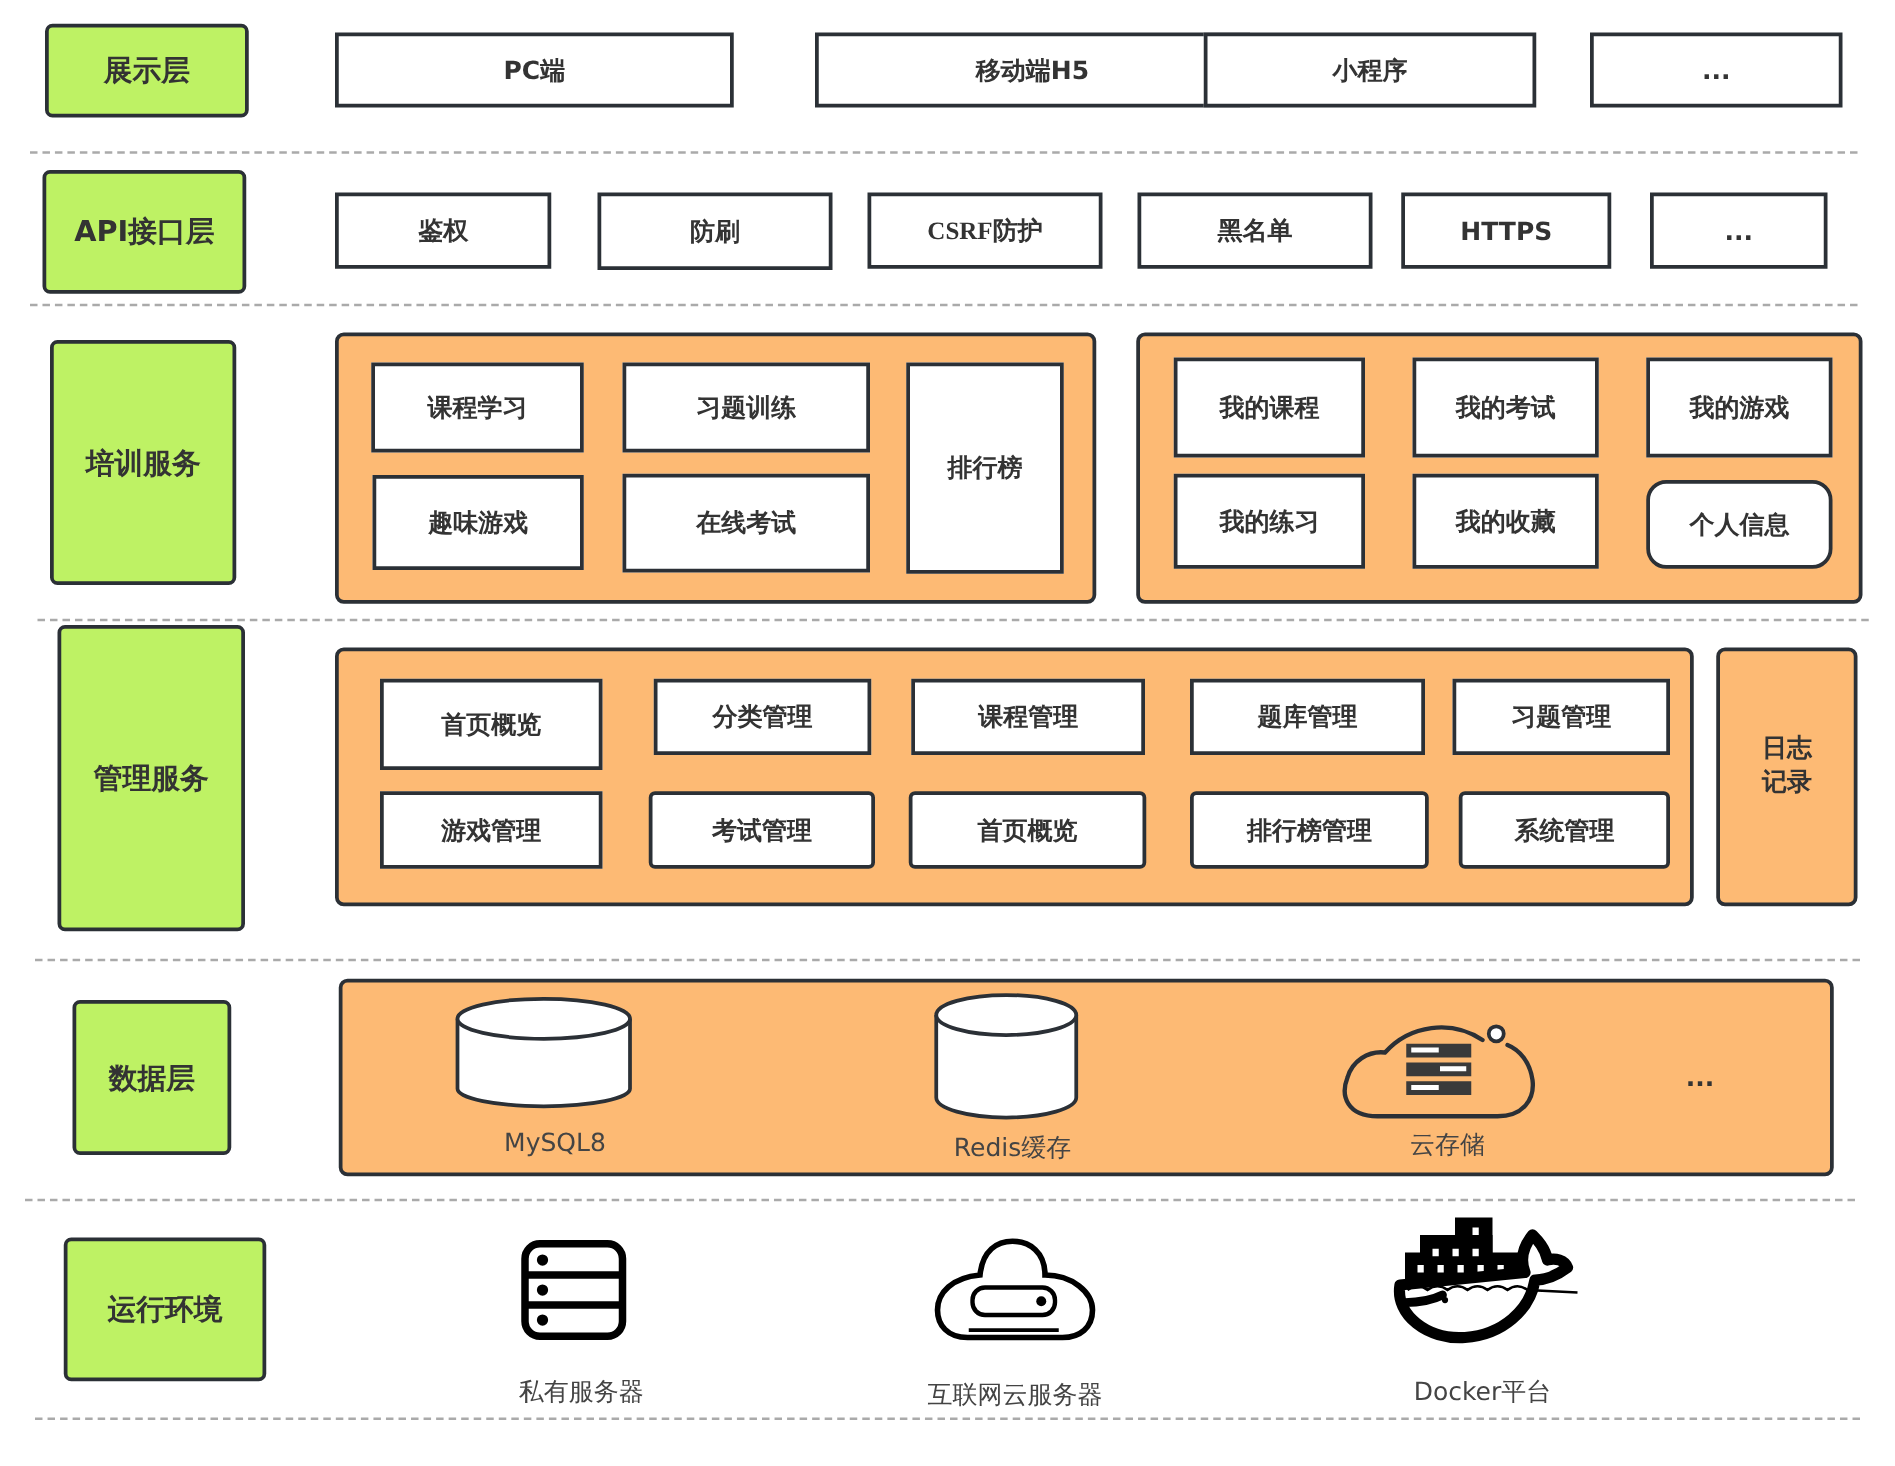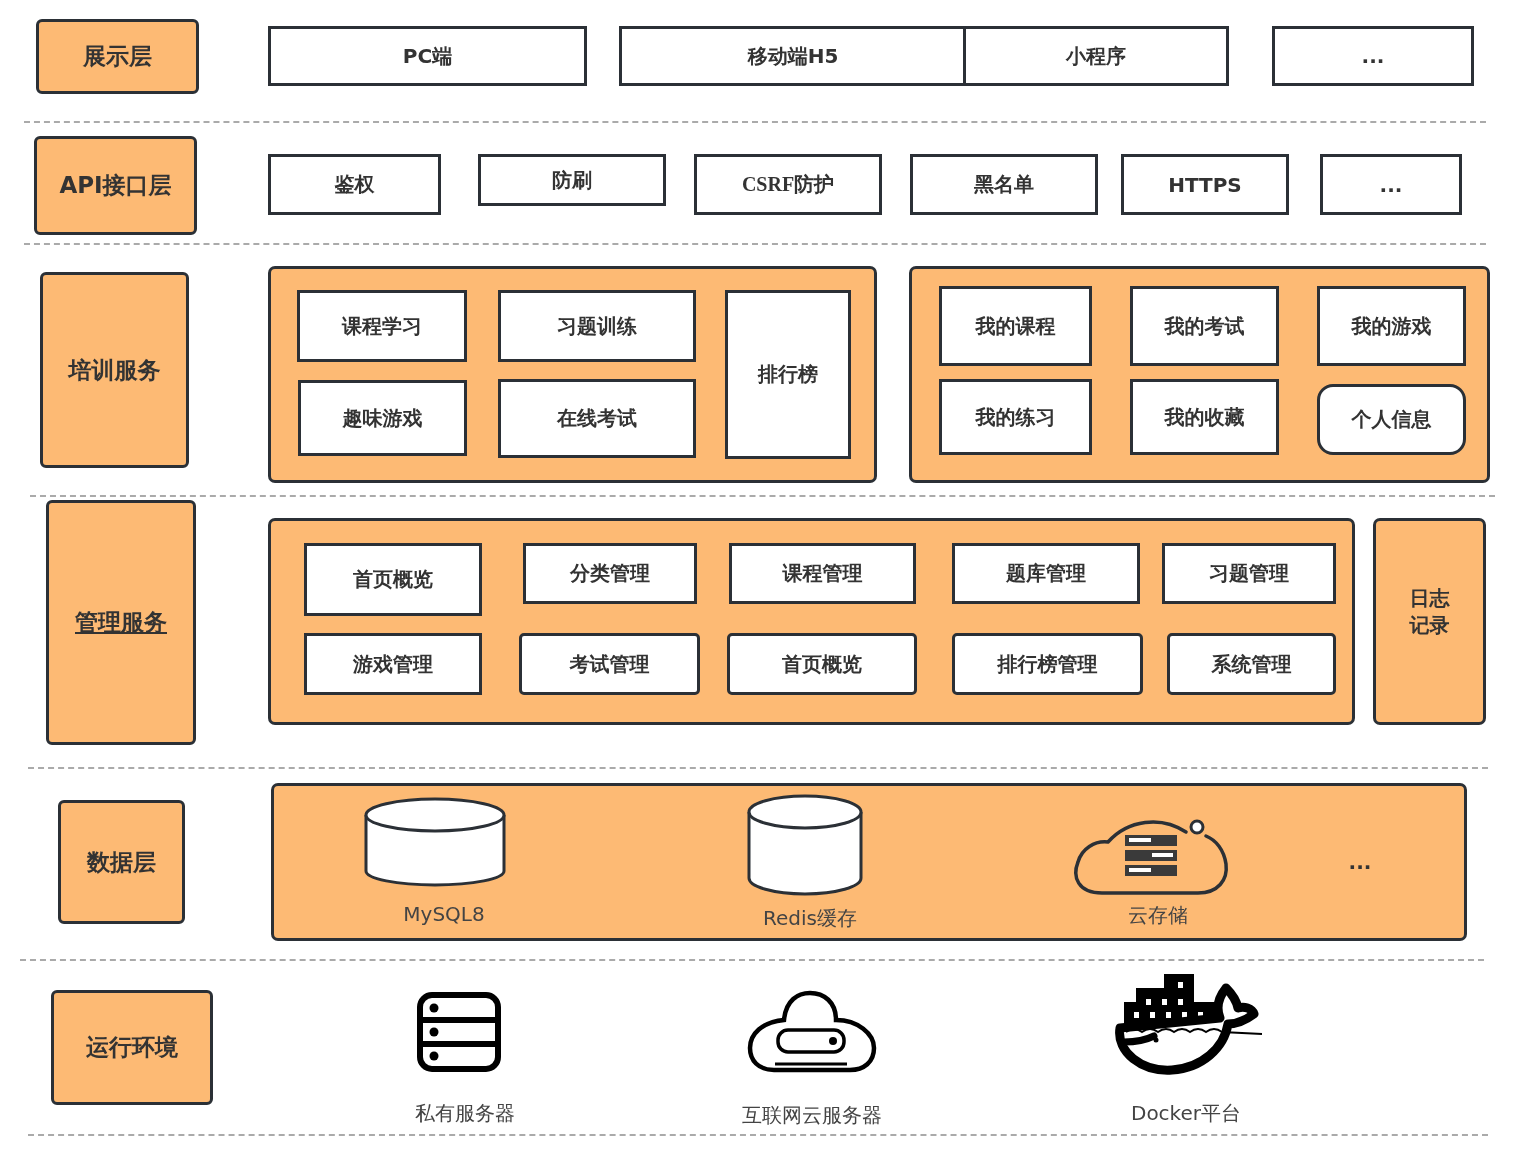--- a/index.html
+++ b/index.html
@@ -1,57 +1,57 @@
 <!DOCTYPE html>
 <html><head>
 <meta charset="utf-8">
 <style>
   html, body { margin: 0; padding: 0; background: #ffffff; }
   body { width: 1516px; height: 1173px; position: relative; overflow: hidden;
          font-family: "DejaVu Sans", "Liberation Sans", sans-serif; color: #333; }
   .abs { position: absolute; box-sizing: border-box; }
-  .layer-label { background: #fdba74; border: 3px solid #2b3036; border-radius: 6px;
+  .layer-label { background: #bef264; border: 3px solid #2b3036; border-radius: 6px;
                  display: flex; align-items: center; justify-content: center;
                  font-weight: bold; font-size: 23px; color: #333; }
   .box { background: #fff; border: 3px solid #2b3036; display: flex; align-items: center;
          justify-content: center; font-weight: bold; font-size: 20px; color: #333; }
   .box.rnd { border-radius: 5px; }
   .group { border: 3px solid #2b3036; border-radius: 7px; background: #fdba74; }
   .dash { height: 0; border-top: 2px dashed #aaaaaa; }
   .cap { font-size: 20px; color: #444; text-align: center; white-space: nowrap; }
   .vtext { writing-mode: horizontal-tb; text-align: center; line-height: 27px; }
 </style>
 </head>
 <body>
 
 <div class="abs layer-label" style="left:36px;top:19px;width:163px;height:75px;">
   <span>展示层</span>
 </div>
 <div class="abs box" style="left:268px;top:26px;width:319px;height:60px;">
     <span>PC端</span>
   </div>
-<div class="abs box" style="left:619px;top:26px;width:348px;height:60px;">
+<div class="abs box" style="left:652px;top:26px;width:348px;height:60px;">
     <span>移动端H5</span>
   </div>
 <div class="abs box" style="left:963px;top:26px;width:266px;height:60px;">
     <span>小程序</span>
   </div>
 <div class="abs box" style="left:1272px;top:26px;width:202px;height:60px;">
     <span>...</span>
   </div>
 
 <div class="abs dash" style="left:24px;top:121px;width:1462px;"></div>
 
 <div class="abs layer-label" style="left:34px;top:136px;width:163px;height:99px;">
   <span>API接口层</span>
 </div>
 <div class="abs box" style="left:268px;top:154px;width:173px;height:61px;">
     <span>鉴权</span>
   </div>
-<div class="abs box" style="left:478px;top:154px;width:188px;height:52px;">
+<div class="abs box" style="left:478px;top:154px;width:188px;height:62px;">
     <span>防刷</span>
   </div>
 <div class="abs box" style="left:694px;top:154px;width:188px;height:61px;font-family:Liberation Serif, serif;">
     <span>CSRF防护</span>
   </div>
 <div class="abs box" style="left:910px;top:154px;width:188px;height:61px;">
     <span>黑名单</span>
   </div>
 <div class="abs box" style="left:1121px;top:154px;width:168px;height:61px;">
     <span>HTTPS</span>
@@ -97,21 +97,21 @@
   </div>
 <div class="abs box" style="left:1130px;top:379px;width:149px;height:76px;">
     <span>我的收藏</span>
   </div>
 <div class="abs box" style="left:1317px;top:384px;width:149px;height:71px;border-radius:16px;">
     <span>个人信息</span>
   </div>
 
 <div class="abs dash" style="left:30px;top:495px;width:1465px;"></div>
 
-<div class="abs layer-label" style="left:46px;top:500px;width:150px;height:245px;text-decoration:underline;">
+<div class="abs layer-label" style="left:46px;top:500px;width:150px;height:245px;">
   <span>管理服务</span>
 </div>
 <div class="abs group" style="left:268px;top:518px;width:1087px;height:207px;"></div>
 <div class="abs box" style="left:304px;top:543px;width:178px;height:73px;">
     <span>首页概览</span>
   </div>
 <div class="abs box" style="left:523px;top:543px;width:174px;height:61px;">
     <span>分类管理</span>
   </div>
 <div class="abs box" style="left:729px;top:543px;width:187px;height:61px;">

